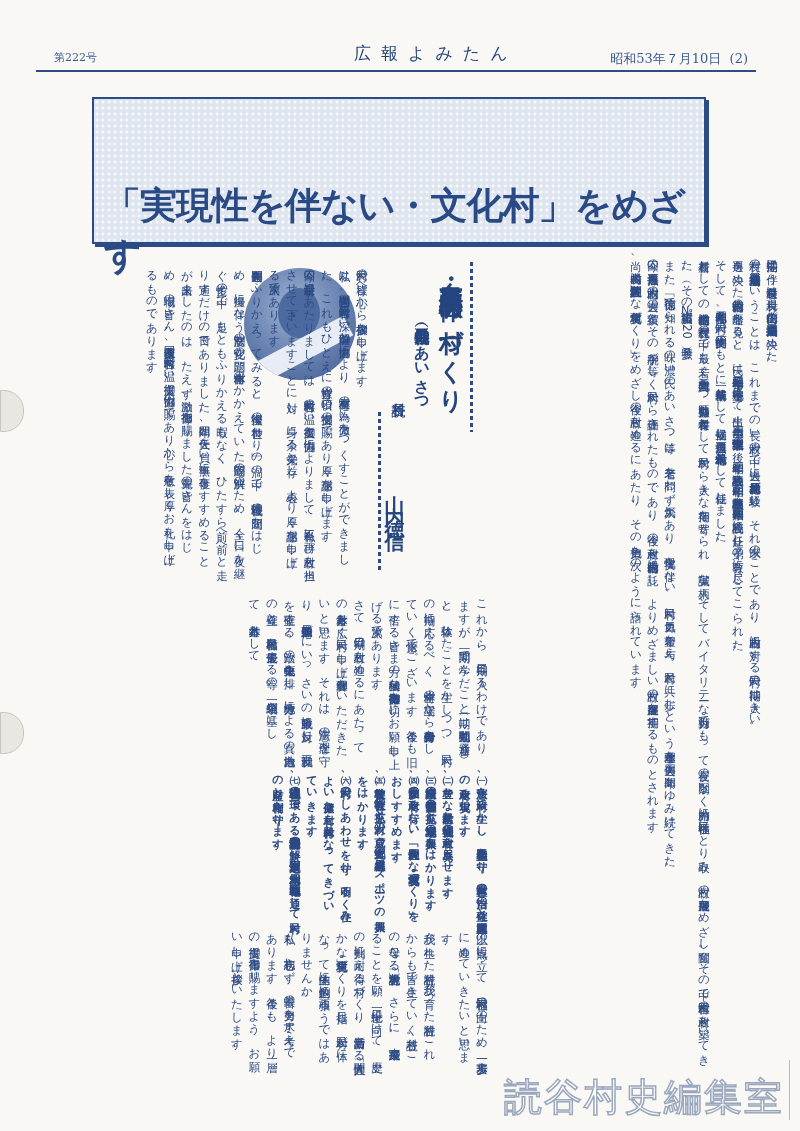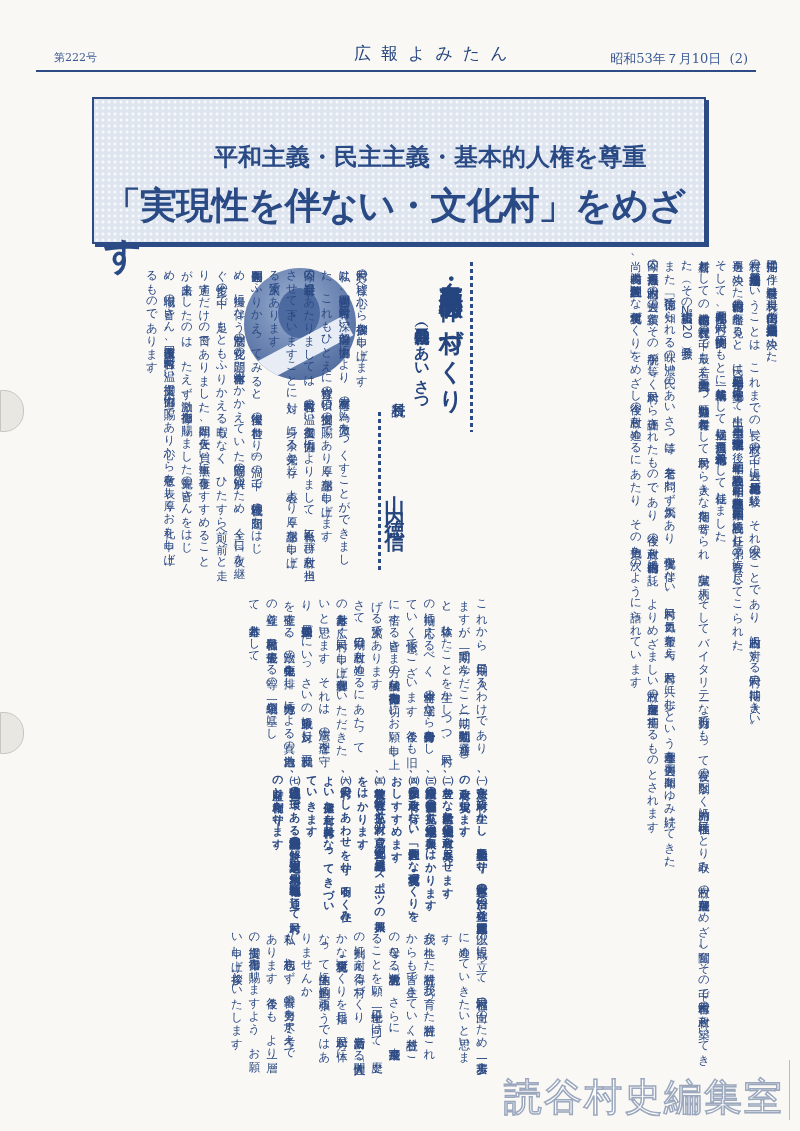--- a/index.html
+++ b/index.html
@@ -50,21 +50,20 @@
 </head>
 <body>
 
 <div class="header">
   <span class="issue">第222号</span>
   <span class="paper-title">広報よみたん</span>
   <span class="date"><span>昭和53年７月10日</span>&nbsp;&nbsp;<span>(2)</span></span>
 </div>
 
 <div class="headline-box">
-  <div class="hl2">平和主義・民主主義・基本的人権を尊重</div>
   <div class="hl3">「実現性を伴ない・文化村」をめざす</div>
 </div>
 
 <div class="vcol sans" style="left:500px; top:252px; width:280px; height:820px; font-size:11.5px; line-height:17px;">
   <p>任期満了に伴う村長選挙は現村長、山内徳信氏が二期連続無投票当選を決めた。</p>
   <p>村長の二期連続無投票当選ということは、これまでの長い村政の中で過去に池原昌徳元村長が経験し、それ以来のことであり、山内村政に対する村民の期待は大きい。</p>
   <p>再選を決めた山内徳信村長の略歴を見ると、氏は昭和十年二月十五日、宇座二一〇番地にて出生、当年四十三歳。琉球大学文理学部卒業の後、昭和三十三年、読谷高校教諭。昭和四十一年、中部農林高校教諭。昭和四十八年再び読谷高校に赴任し子弟の教育に尽してこられた。</p>
   <p>そして、昭和四九年七月、村民の圧倒的支持のもとに革新統一候補として立候補し無投票当選。村治第十七代村長として就任しました。</p>
   <p>新村長としての山内徳信村長は歴代村長の中で最も若く（当時三十九歳）かつ行動力旺盛な青年村長として村民から大きな期待を寄せられ、誠実な人柄、そしてバイタリテーな行動力でもって昼夜の区別なく精力的に住民福祉にとり取み、村政の飛躍発展をめざし奮闘。その中で村民本位の村政を築いてきた。（その実績広報№220号参照）</p>
   <p>また、「徳信節」で知られる味の濃い氏のあいさつ等は、老若を問わず人気があり、実現性を伴ない、村民に勇気と希望を与え、村民と共に歩むという基本理念を過去四ケ年間あゆみ続けてきた。</p>

